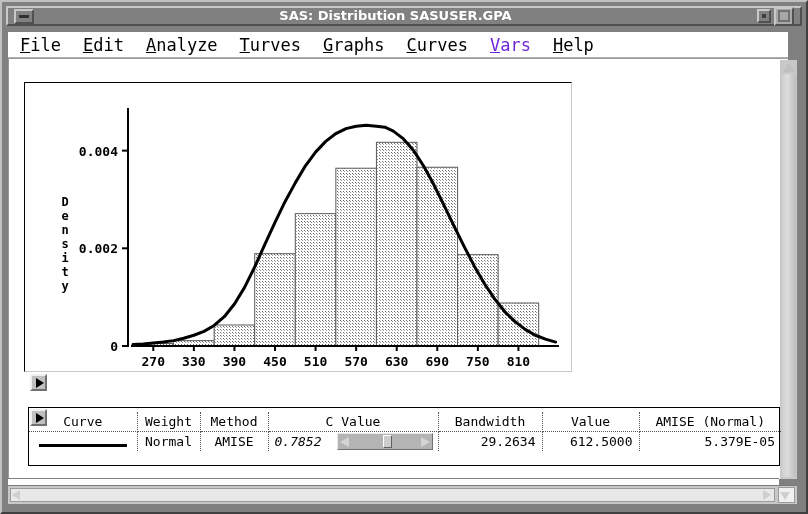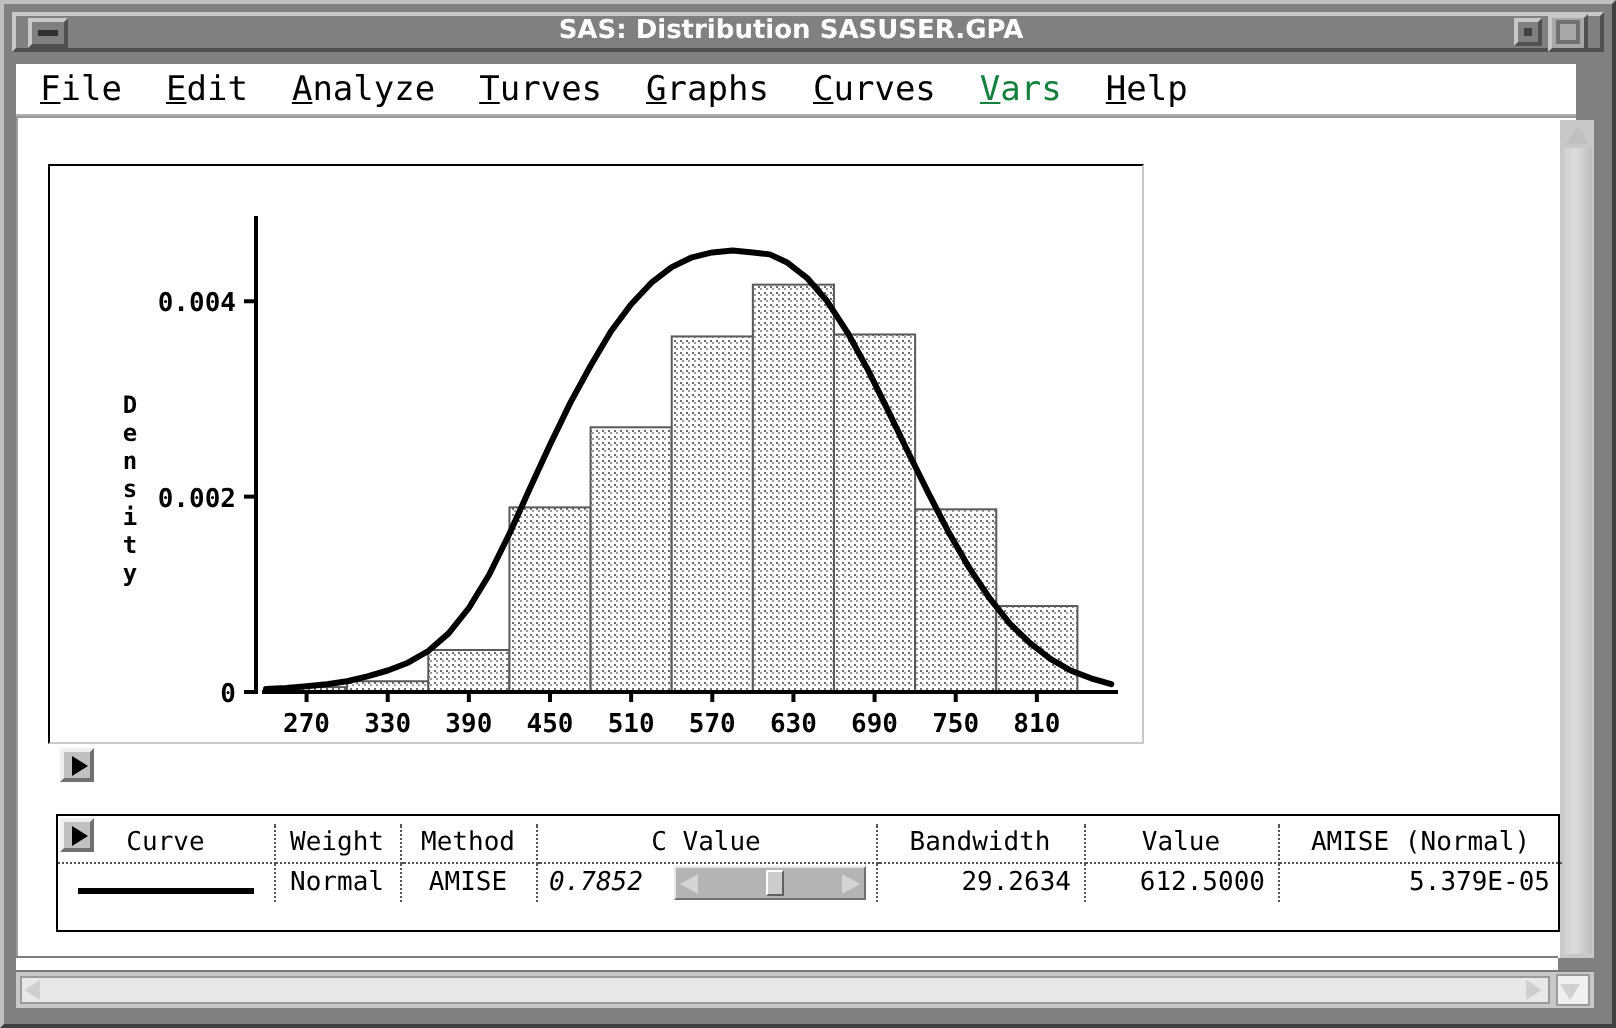--- a/index.html
+++ b/index.html
@@ -104,21 +104,21 @@
     font-size: 17px;
     font-family: "DejaVu Sans Mono", monospace;
     color: #000000;
     white-space: nowrap;
     cursor: default;
     line-height: 16px;
   }
   .menu-item .mnemonic {
     text-decoration: underline;
   }
-  .menu-item.disabled { color: #15803d; }
+  .menu-item.disabled { color: #6d28d9; }
   .menu-item.disabled .mnemonic { text-decoration: underline; }
 
   
   .client {
     position: absolute;
     left: 8px; top: 58px;
     width: 780px; height: 420px;
     background: #ffffff;
     border-left: 1px solid #9a9a9a;
     border-top: 1px solid #9a9a9a;

